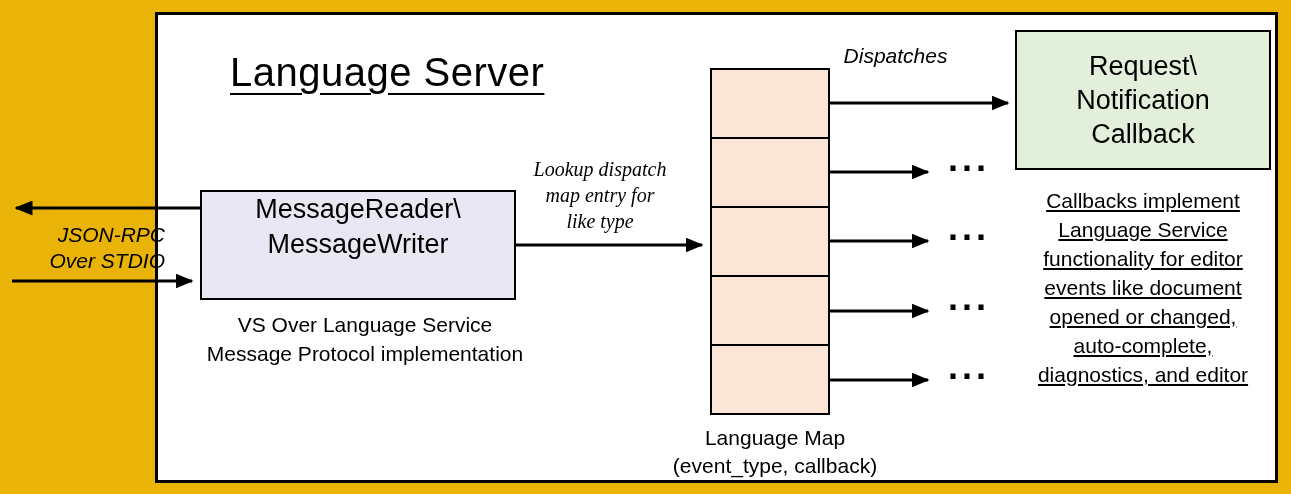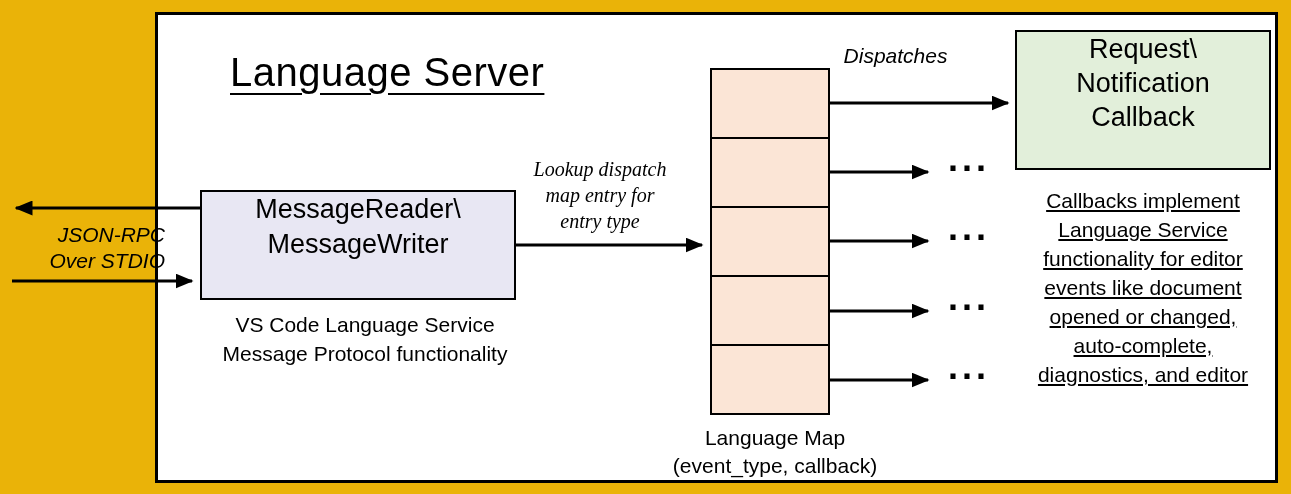--- a/index.html
+++ b/index.html
@@ -116,20 +116,21 @@
   }
   .callback-box {
     position: absolute;
     left: 1015px; top: 30px;
     width: 256px; height: 140px;
     background: var(--callback-box-fill, #e2efda);
     border: 2px solid var(--border, #000);
     box-sizing: border-box;
     display: flex;
     flex-direction: column;
+    justify-content: center;
     align-items: center;
     font-size: 27px;
     line-height: 34px;
     text-align: center;
   }
   .callbacks-note {
     position: absolute;
     left: 1000px; top: 186px;
     width: 286px;
     text-align: center;
@@ -190,28 +191,28 @@
     <div>JSON-RPC</div>
     <div>Over STDIO</div>
   </div>
 
   <div class="msg-box">
     <div>MessageReader\</div>
     <div>MessageWriter</div>
   </div>
 
   <div class="msg-caption">
-    <div>VS Code Language Service</div>
-    <div>Message Protocol functionality</div>
+    <div>VS Over Language Service</div>
+    <div>Message Protocol implementation</div>
   </div>
 
   <div class="lookup-label">
     <div>Lookup dispatch</div>
     <div>map entry for</div>
-    <div>entry type</div>
+    <div>like type</div>
   </div>
 
   <div class="dispatch-map">
     <div class="dispatch-cell"></div>
     <div class="dispatch-cell"></div>
     <div class="dispatch-cell"></div>
     <div class="dispatch-cell"></div>
     <div class="dispatch-cell"></div>
   </div>
 

